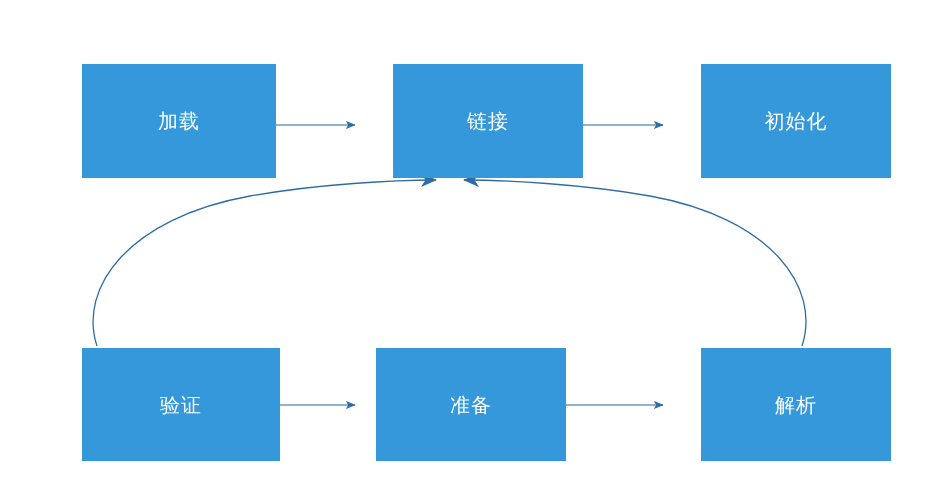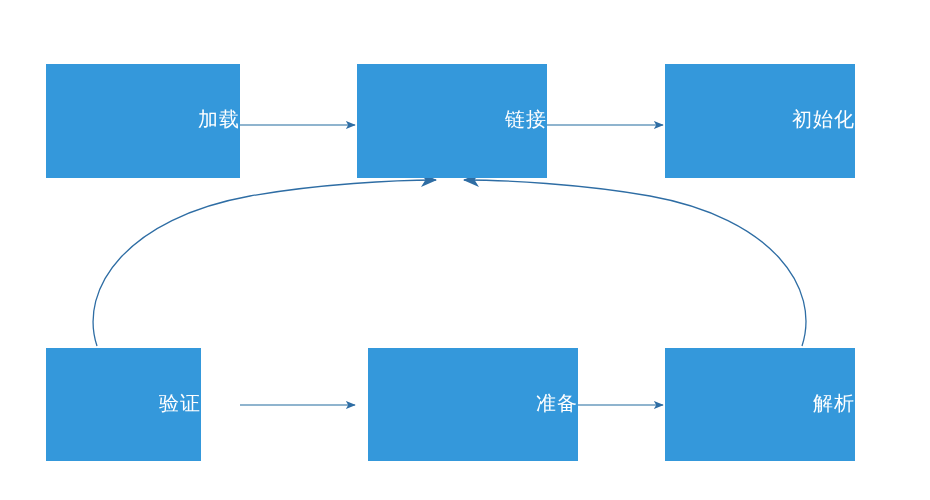--- a/index.html
+++ b/index.html
@@ -24,39 +24,40 @@
     top: 0;
     width: 930px;
     height: 500px;
     pointer-events: none;
   }
   .node {
     position: absolute;
     box-sizing: border-box;
     display: flex;
     align-items: center;
-    justify-content: flex-end;
+    justify-content: center;
     background: #3498db;
     color: #ffffff;
     font-size: 20px;
     line-height: 1;
     letter-spacing: 1px;
-    font-family: Liberation Mono, monospace;
+    font-family: Liberation Serif, serif;
+    margin-left: 36px;
   }
   .node-label {
     display: block;
     white-space: nowrap;
     text-align: center;
   }
   
   .n-load      { left: 46px;  top: 64px;  width: 194px; height: 114px; }
   .n-link      { left: 357px; top: 64px;  width: 190px; height: 114px; }
   .n-init      { left: 665px; top: 64px;  width: 190px; height: 114px; }
-  .n-verify    { left: 46px;  top: 348px; width: 155px; height: 113px; }
-  .n-prepare   { left: 368px; top: 348px; width: 210px; height: 113px; }
+  .n-verify    { left: 46px;  top: 348px; width: 198px; height: 113px; }
+  .n-prepare   { left: 340px; top: 348px; width: 190px; height: 113px; }
   .n-resolve   { left: 665px; top: 348px; width: 190px; height: 113px; }
 </style>
 </head>
 <body>
 
 <div id="diagram-canvas">
 
   <svg id="edge-layer" viewBox="0 0 930 500" width="930" height="500" xmlns="http://www.w3.org/2000/svg">
     <defs>
       <marker id="ah-straight" markerWidth="10" markerHeight="10" refX="9.2" refY="4" orient="auto" markerUnits="userSpaceOnUse">

